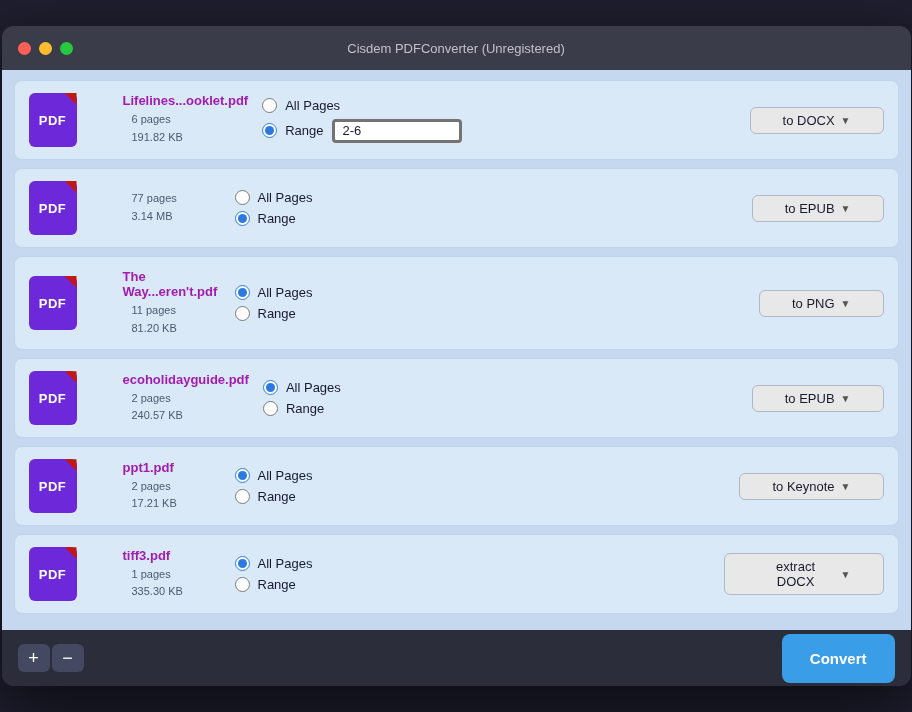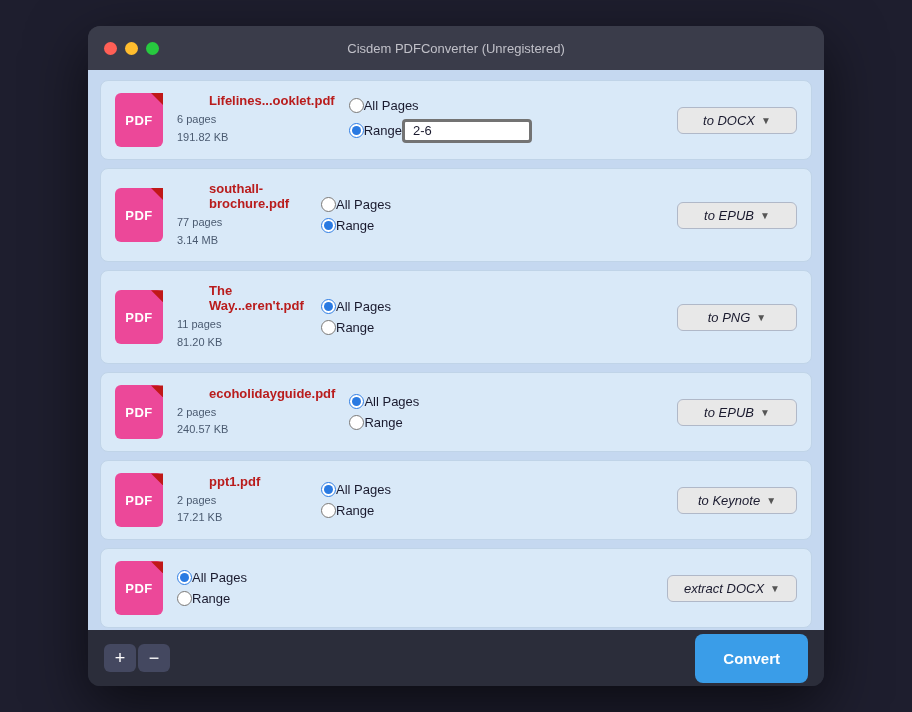--- a/index.html
+++ b/index.html
@@ -8,21 +8,21 @@
       width: 912px;
       height: 712px;
       background: #1e1e2e;
       display: flex;
       align-items: center;
       justify-content: center;
       font-family: -apple-system, BlinkMacSystemFont, 'Helvetica Neue', Arial, sans-serif;
     }
 
     .window {
-      width: 736px;
+      width: 909px;
       height: 660px;
       background: #2b2d3a;
       border-radius: 12px;
       overflow: hidden;
       display: flex;
       flex-direction: column;
       box-shadow: 0 20px 60px rgba(0,0,0,0.6);
     }
 
     .titlebar {
@@ -86,21 +86,21 @@
       padding: 12px 14px;
       display: flex;
       align-items: center;
       gap: 14px;
       border: 1px solid #c0d4e8;
     }
 
     .pdf-icon {
       width: 48px;
       height: 54px;
-      background: #ec4899;
+      background: #6d28d9;
       border-radius: 6px;
       display: flex;
       flex-direction: column;
       align-items: center;
       justify-content: center;
       flex-shrink: 0;
       position: relative;
       color: white;
       font-size: 11px;
       font-weight: bold;
@@ -122,43 +122,45 @@
       font-size: 13px;
       font-weight: bold;
       letter-spacing: 0.5px;
     }
 
     .file-info {
       flex: 0 0 130px;
     }
 
     .file-name {
-      color: #b91c1c;
+      color: #a21caf;
       font-size: 13px;
       font-weight: 600;
       margin-bottom: 3px;
       padding-left: 32px;
     }
 
     .file-meta {
       color: #4a5a70;
       font-size: 11px;
       line-height: 1.6;
+      margin-left: 41px;
     }
 
     .page-options {
       flex: 1;
       display: flex;
       flex-direction: column;
       gap: 6px;
     }
 
     .radio-row {
       display: flex;
       align-items: center;
+      gap: 8px;
     }
 
     .radio-row input[type="radio"] {
       accent-color: #2a7ae2;
       width: 15px;
       height: 15px;
       cursor: pointer;
     }
 
     .radio-label {
@@ -181,30 +183,29 @@
     .convert-option {
       flex: 0 0 160px;
       display: flex;
       justify-content: flex-end;
     }
 
     .format-btn {
       background: #e8e8e8;
       border: 1px solid #b0b8c8;
       border-radius: 6px;
-      padding: 5px 16px;
+      padding: 5px 32px;
       font-size: 13px;
       color: #1a1a2e;
       cursor: pointer;
       display: flex;
       align-items: center;
       gap: 6px;
       min-width: 120px;
-      justify-content: center;
-      font-style: italic;
+      justify-content: space-between;
     }
 
     .dropdown-arrow {
       font-size: 10px;
       color: #555;
     }
 
     .toolbar {
       background: #2b2d3a;
       height: 56px;
@@ -284,21 +285,20 @@
           <span>to DOCX</span>
           <span class="dropdown-arrow">▼</span>
         </button>
       </div>
     </div>
       <div class="file-row">
       <div class="pdf-icon">
         <span class="pdf-label">PDF</span>
       </div>
       <div class="file-info">
-        <div class="file-name">southall-brochure.pdf</div>
         <div class="file-meta">77 pages<br>3.14 MB</div>
       </div>
       <div class="page-options">
         <div class="radio-row">
           <input type="radio" name="mode-1" value="all" style="">
           <span class="radio-label">All Pages</span>
         </div>
         <div class="radio-row">
           <input type="radio" name="mode-1" value="range" checked="" style="">
           <span class="radio-label">Range</span>
@@ -385,20 +385,24 @@
       <div class="convert-option">
         <button class="format-btn">
           <span>to Keynote</span>
           <span class="dropdown-arrow">▼</span>
         </button>
       </div>
     </div>
       <div class="file-row">
       <div class="pdf-icon">
         <span class="pdf-label">PDF</span>
+      </div>
+      <div class="file-info">
+        <div class="file-name">tiff3.pdf</div>
+        <div class="file-meta">1 pages<br>335.30 KB</div>
       </div>
       <div class="page-options">
         <div class="radio-row">
           <input type="radio" name="mode-5" value="all" checked="" style="">
           <span class="radio-label">All Pages</span>
         </div>
         <div class="radio-row">
           <input type="radio" name="mode-5" value="range" style="">
           <span class="radio-label">Range</span>
 

